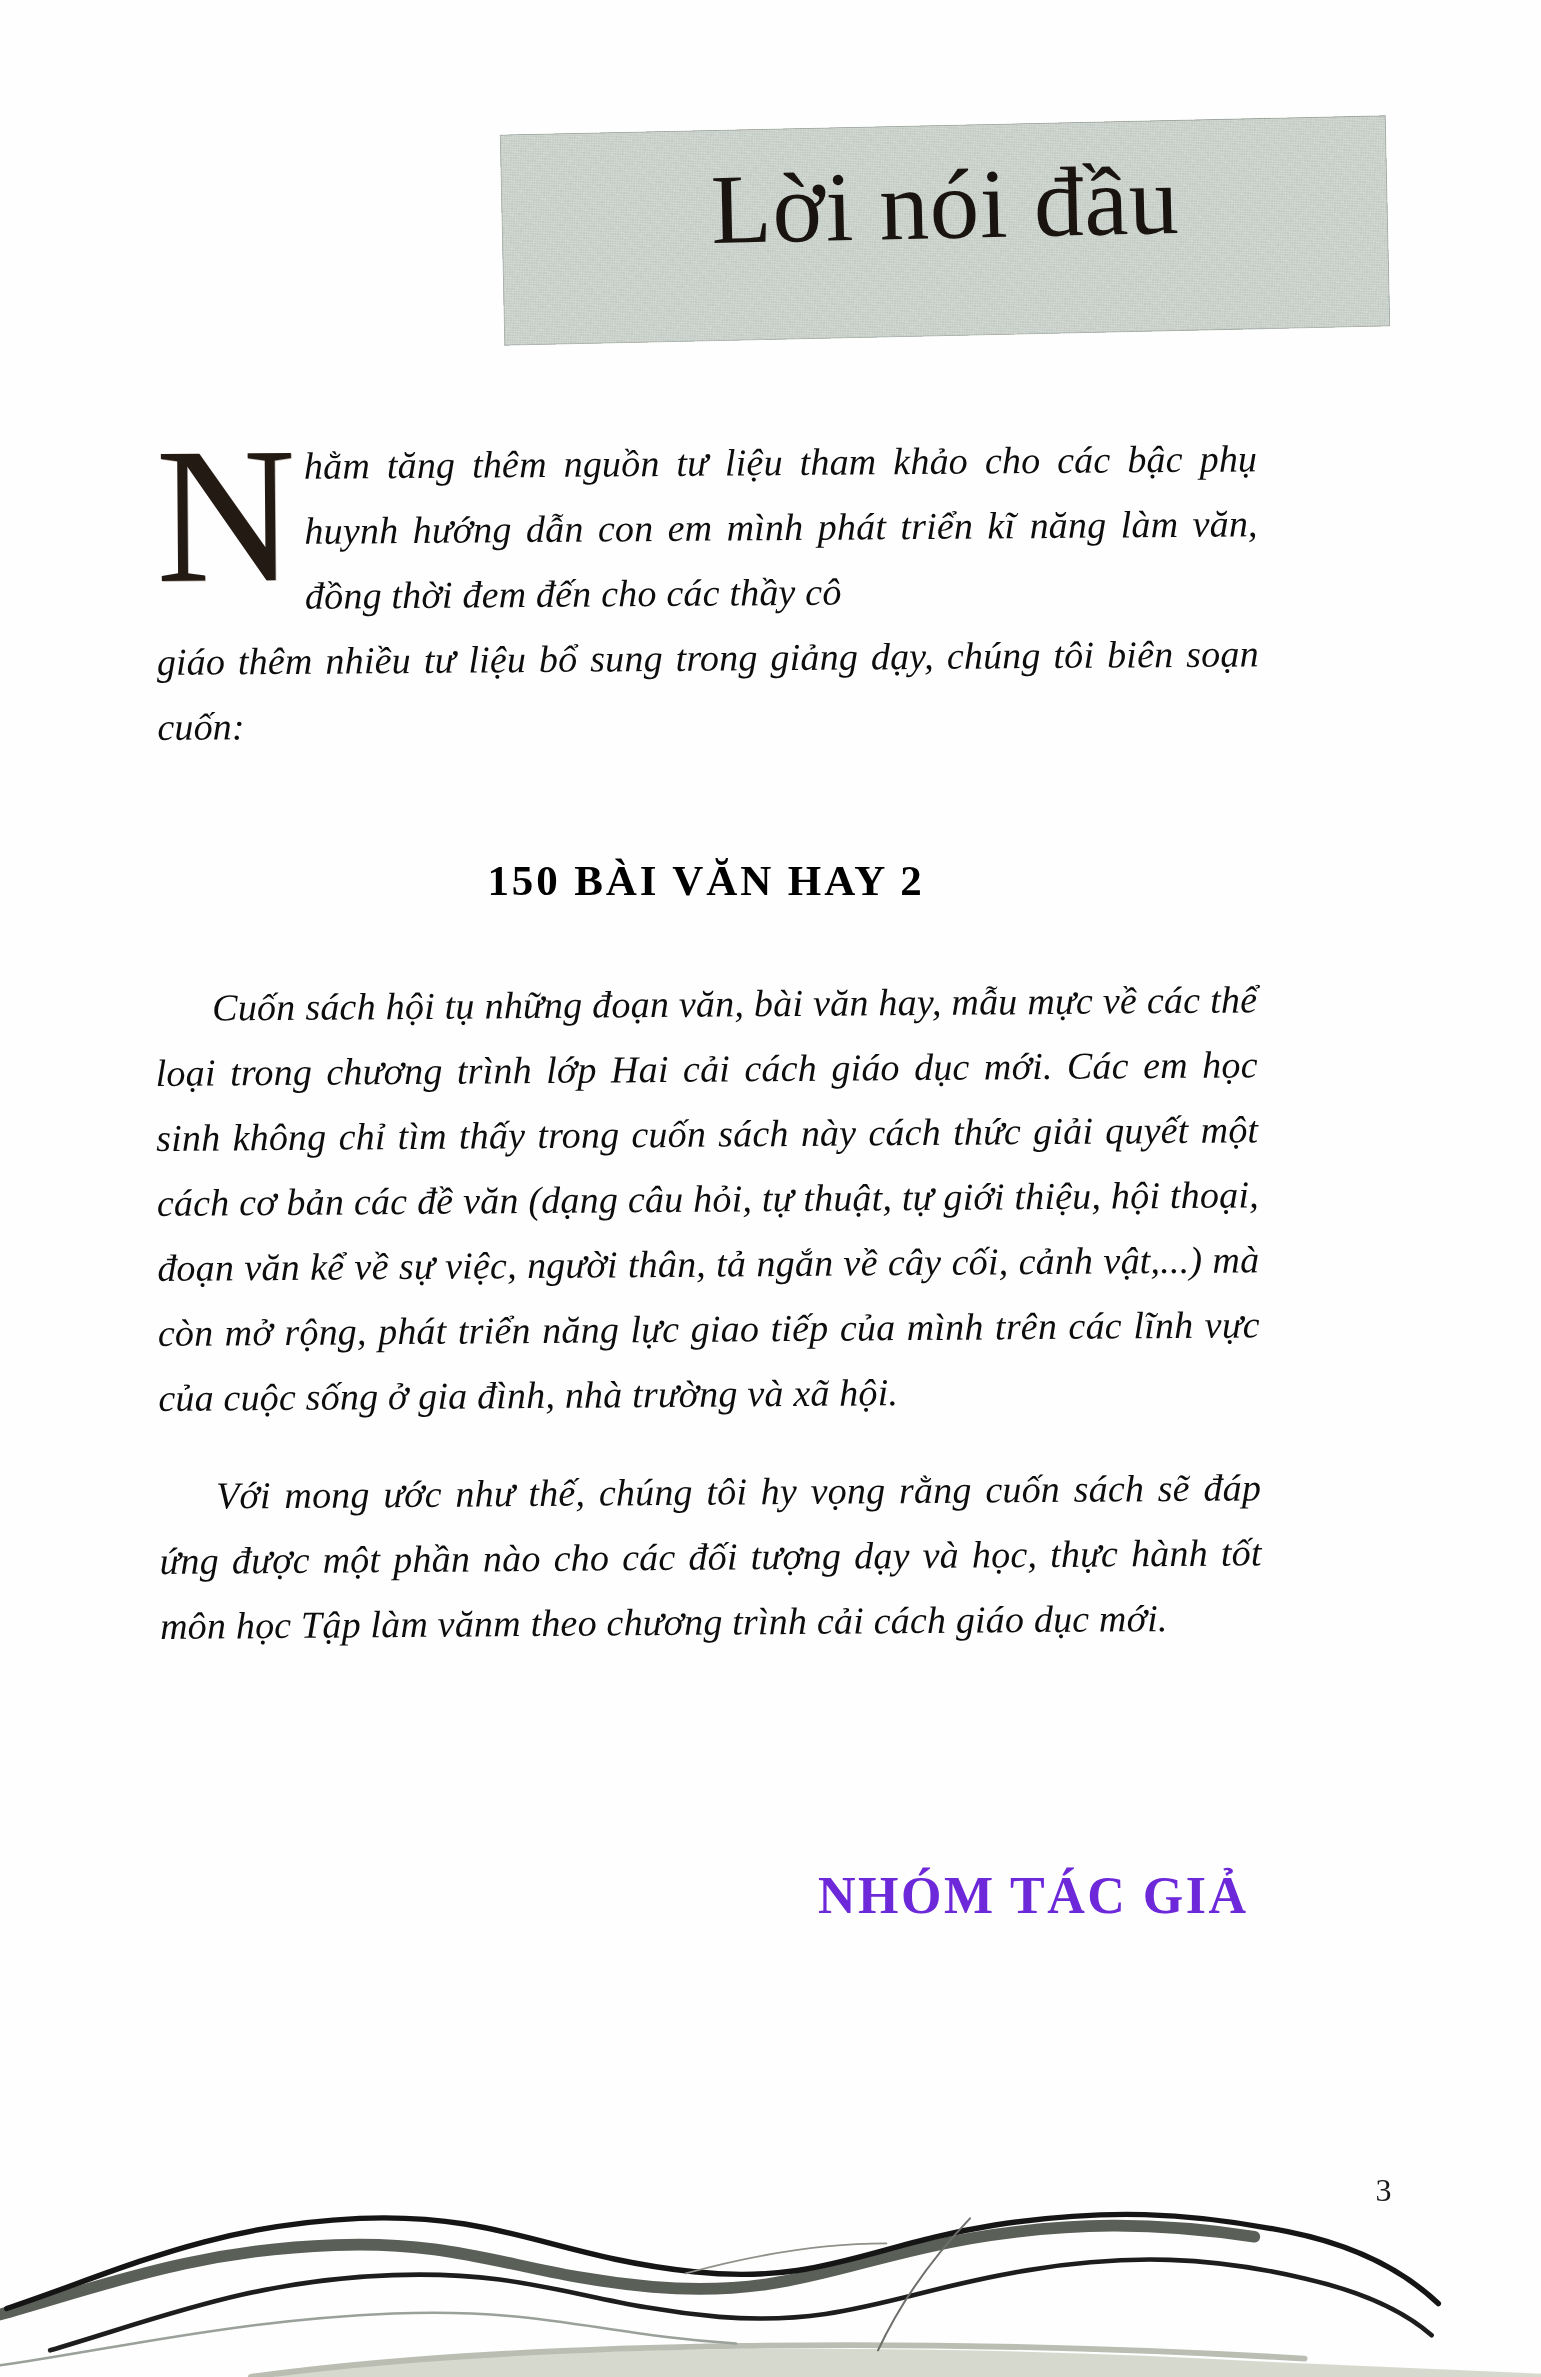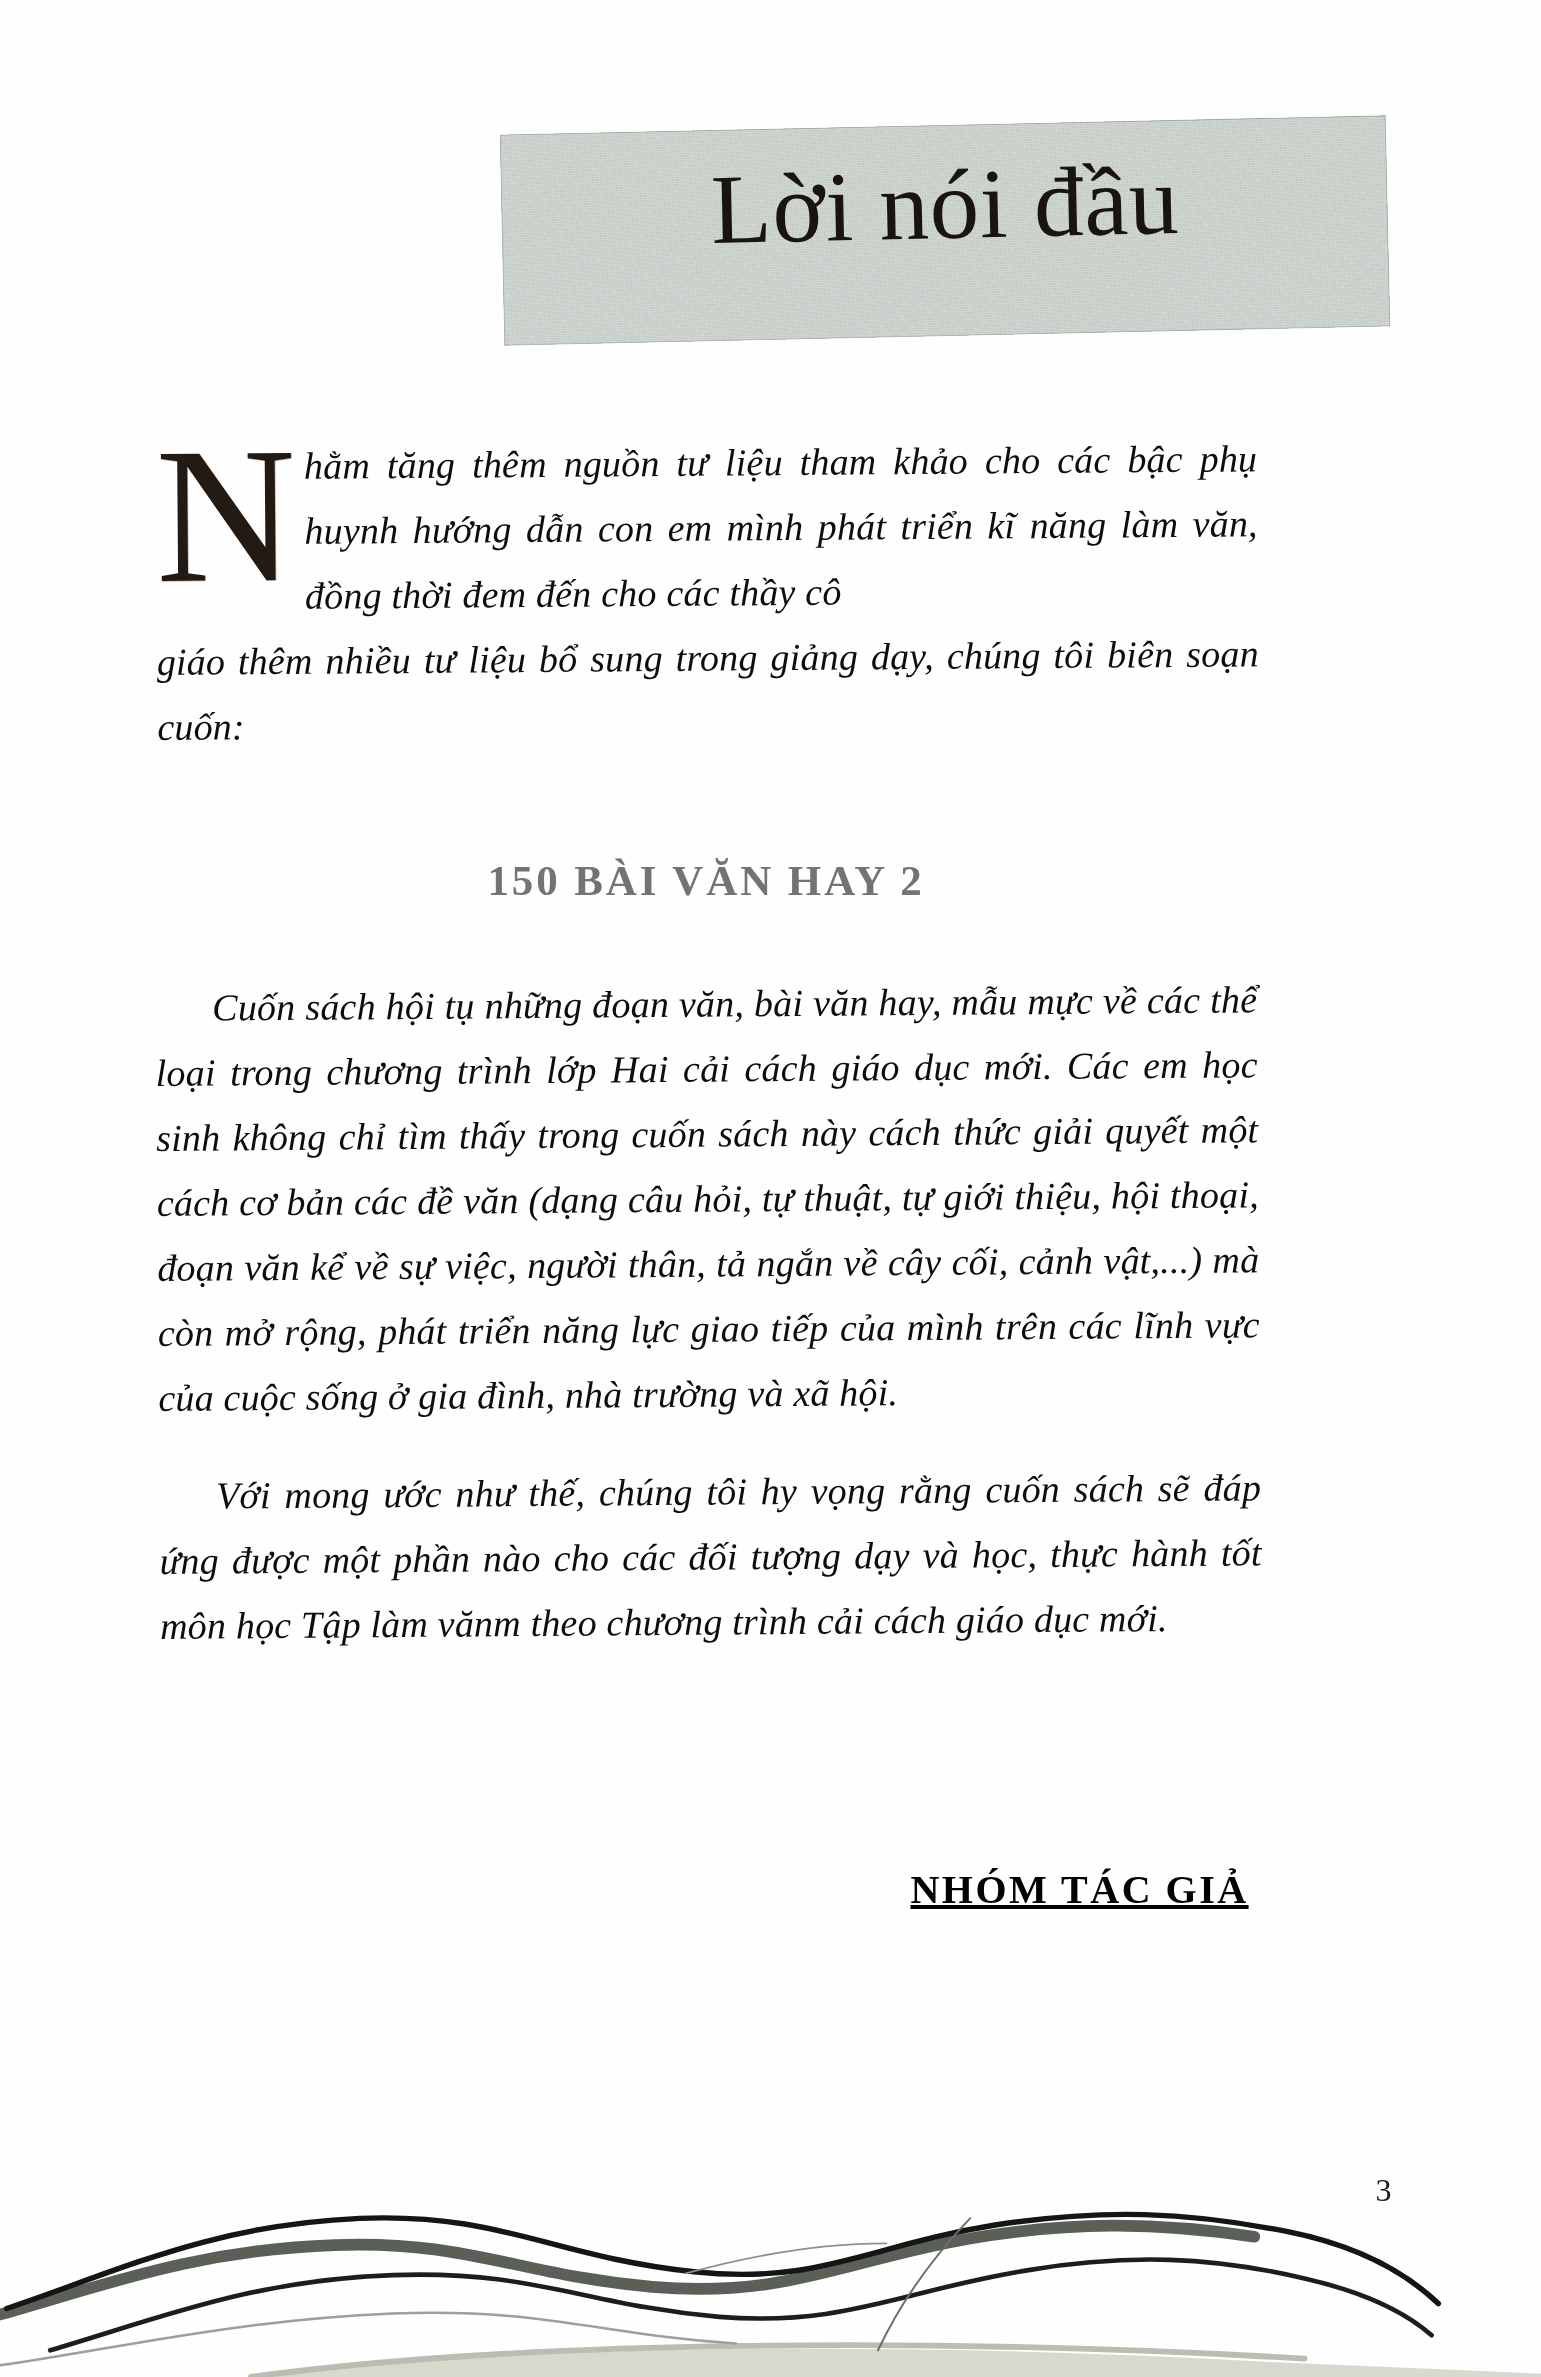--- a/index.html
+++ b/index.html
@@ -93,46 +93,45 @@
   #book-title {
     position:absolute;
     left:155px; top:856px;
     width:1102px;
     text-align:center;
     font-family:"Liberation Serif", serif;
     font-weight:700;
     font-style:normal;
     font-size:43px;
     letter-spacing:2.9px;
-    color:#737373;
+    color:#000000;
     white-space:nowrap;
   }
 
   
   #body-col-2 {
     position:absolute;
     left:155px; top:976px;
     width:1102px;
   }
   #body-col-2 .para + .para { margin-top:33px; }
 
   
   #signature {
     position:absolute;
     left:155px; top:1866px;
     width:1102px;
     text-align:right;
     padding-right:8.4px;
     font-family:"Liberation Serif", serif;
     font-weight:700;
-    font-size:40px;
+    font-size:52px;
     letter-spacing:2.5px;
-    color:#000000;
+    color:#6d28d9;
     white-space:nowrap;
-    text-decoration:underline;
   }
 
   
   #page-number {
     position:absolute;
     left:1354px; top:2172px;
     width:59px;
     text-align:center;
     font-family:"Liberation Serif", serif;
     font-size:32px;

